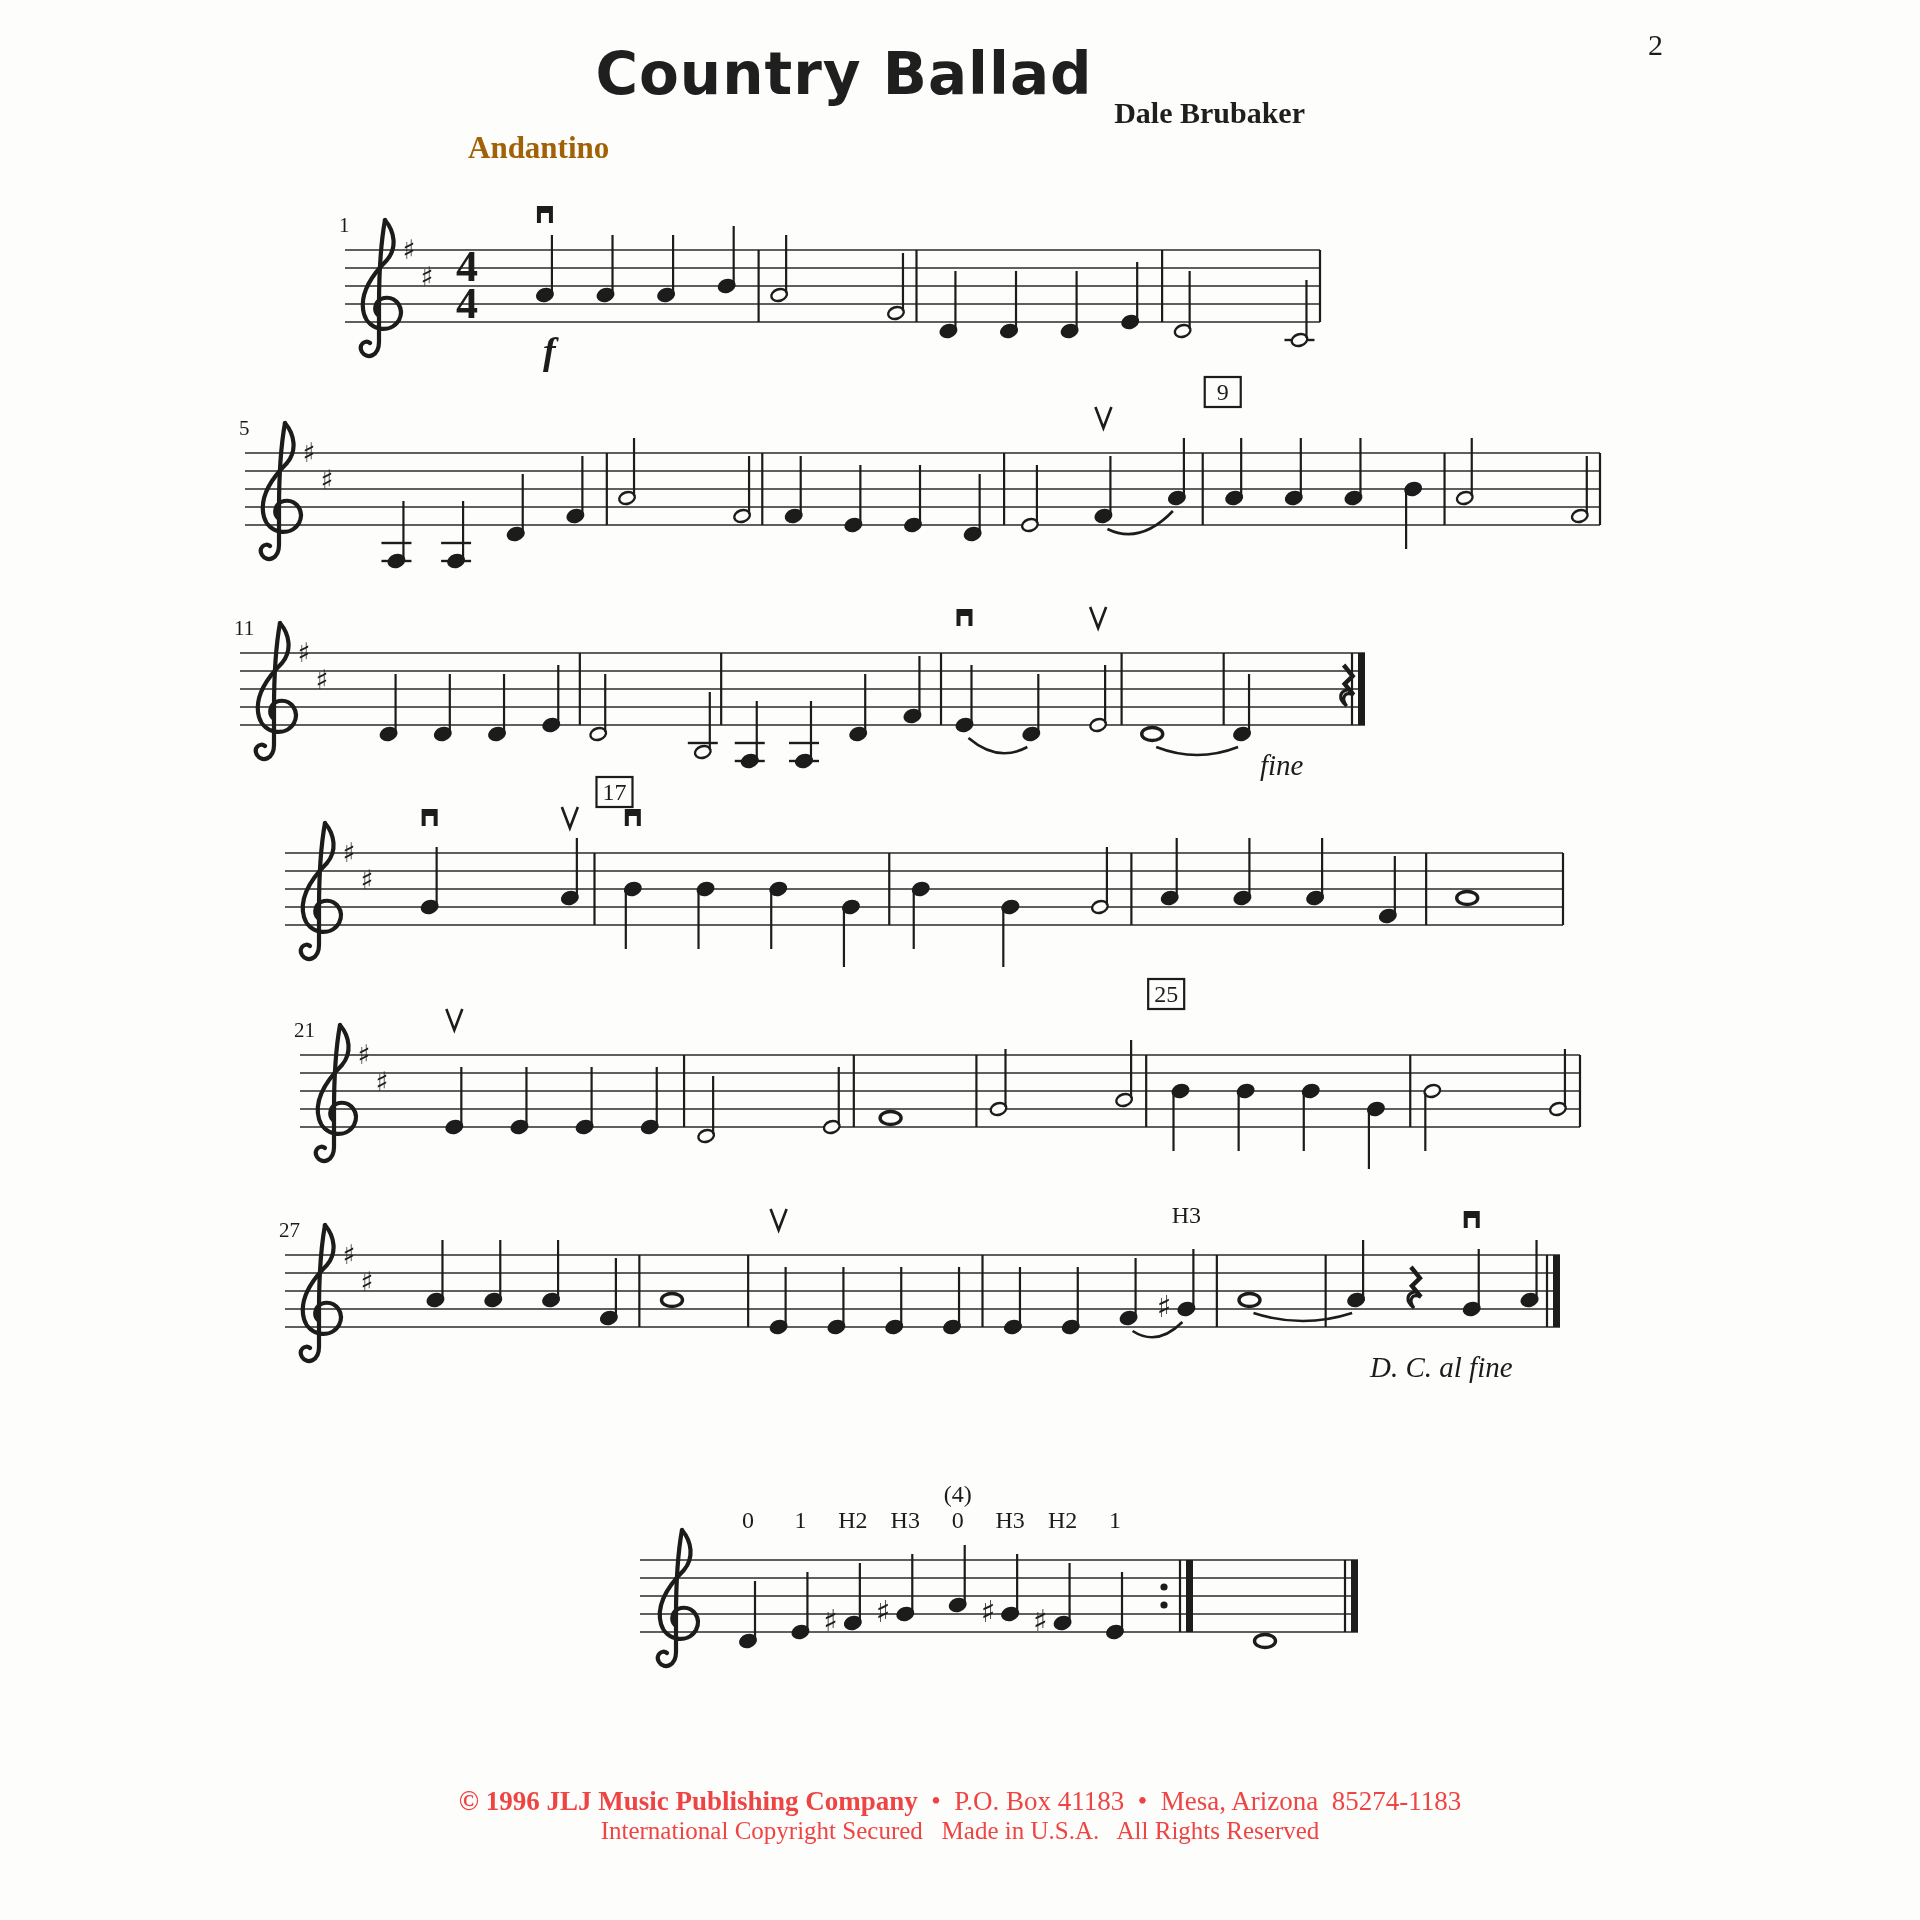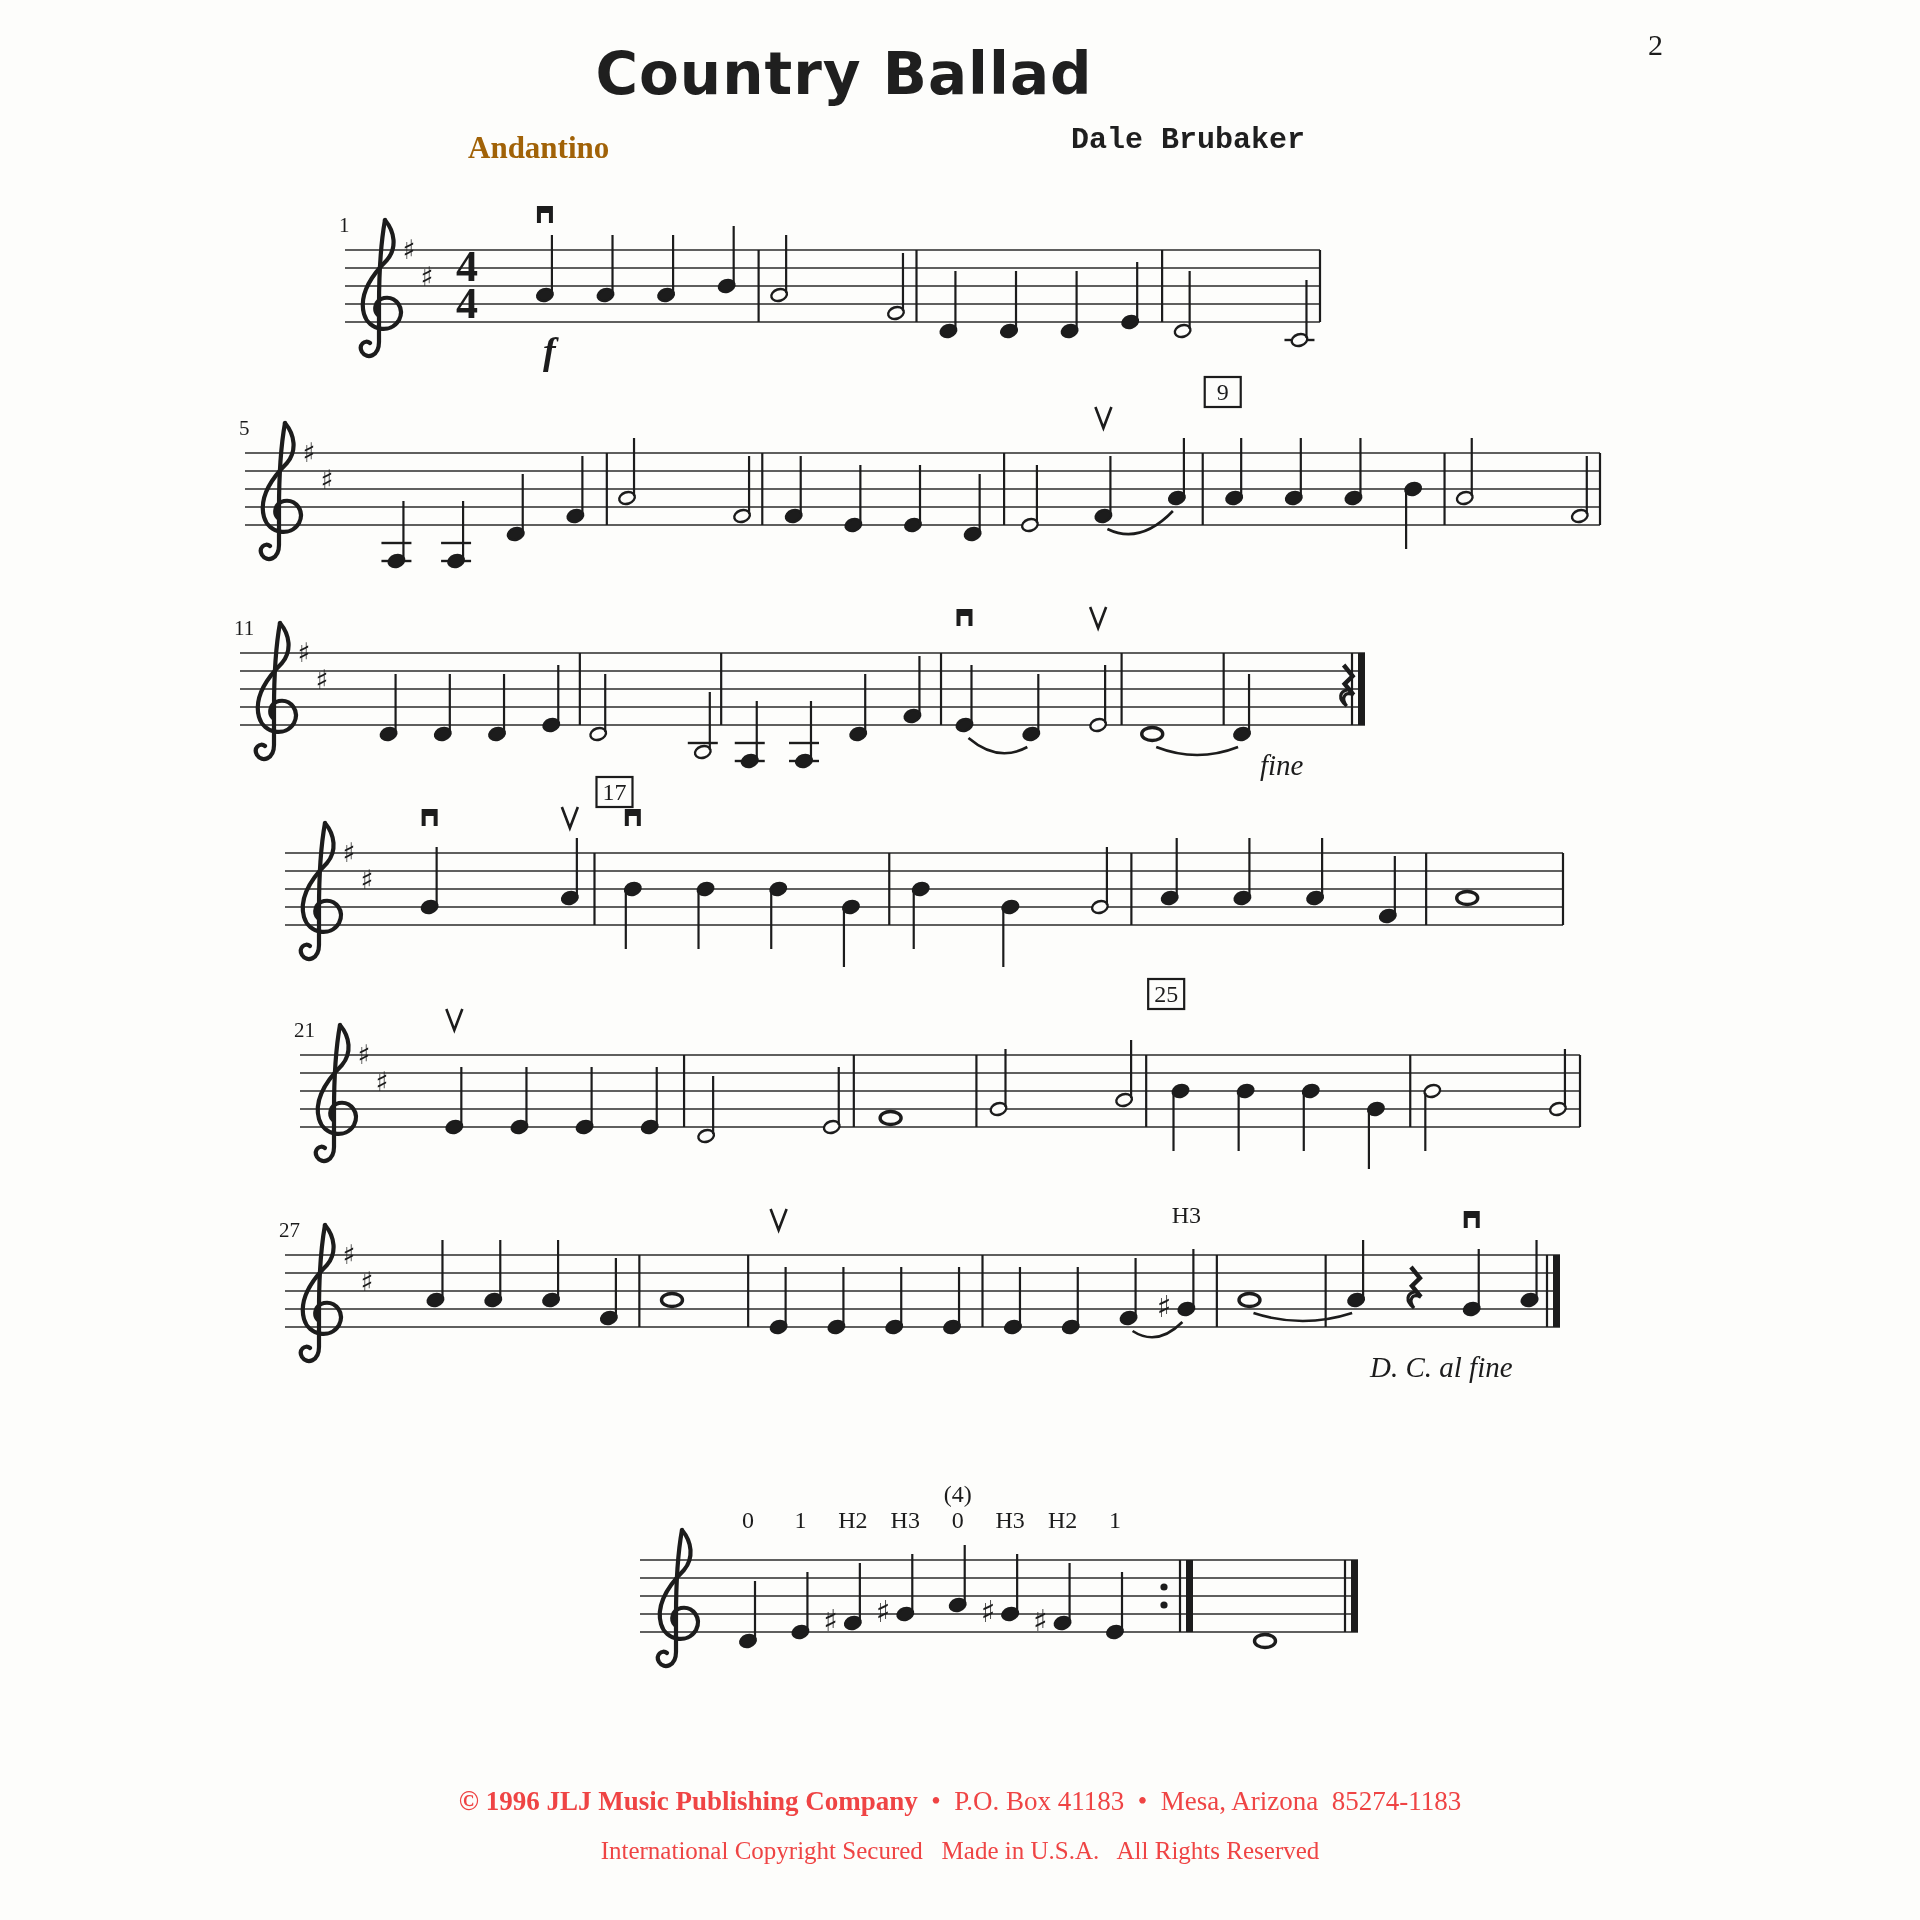--- a/index.html
+++ b/index.html
@@ -2,27 +2,27 @@
 <html><head>
 <meta charset="utf-8">
 <style>
   html,body{margin:0;padding:0;background:#e8e8e6;font-family:"Liberation Serif",serif;}
   #page{position:relative;width:1920px;height:1920px;background:#fdfdfb;margin:0 auto;overflow:hidden;}
   #page-number{position:absolute;top:28px;left:1648px;font-size:30px;color:#1c1c1c;}
   #title{position:absolute;top:40px;left:0;width:1620px;text-align:center;
          font-family:"DejaVu Sans",sans-serif;font-weight:bold;font-size:58px;
          letter-spacing:1px;color:#1f1f1f;margin-left:34px;}
   #composer{position:absolute;top:96px;left:0;width:1305px;text-align:right;
-         font-family:Liberation Mono, monospace;font-weight:bold;font-size:30px;color:#1f1f1f;margin-top:27px;}
+         font-family:Liberation Serif, serif;font-weight:bold;font-size:30px;color:#1f1f1f;}
   #tempo{position:absolute;top:130px;left:468px;font-family:"Liberation Serif",serif;
          font-weight:bold;font-size:31px;color:#a16207;}
   #footer{position:absolute;top:1786px;left:0;width:1920px;text-align:center;color:#ef4444;}
   #footer .f1{font-size:27px;white-space:pre;}
   #footer .f1 b{font-weight:bold;}
-  #footer .f2{font-size:25px;white-space:pre;margin-top:20px;}
+  #footer .f2{font-size:25px;white-space:pre;margin-top:0;}
   svg text{user-select:none;}
 </style>
 </head>
 <body>
 
 <div id="page">
   <div id="page-number">2</div>
   <div id="title">Country Ballad</div>
   <div id="composer">Dale Brubaker</div>
   <div id="tempo">Andantino</div>

